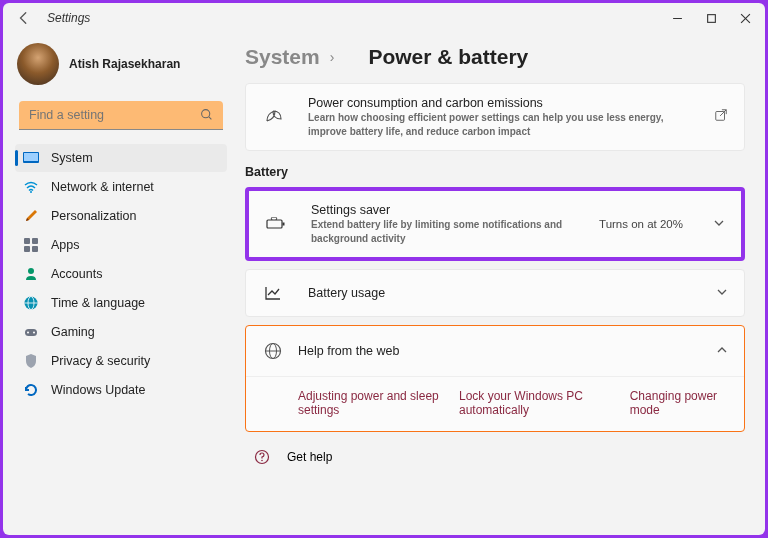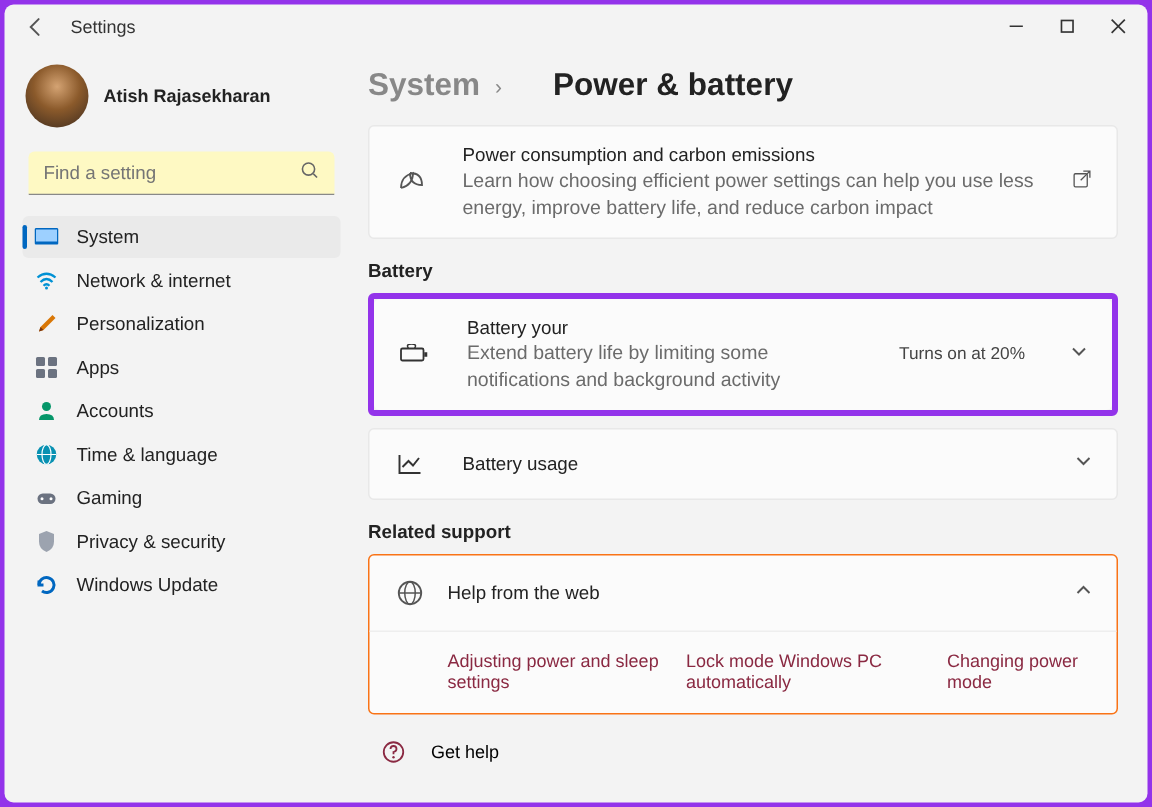--- a/index.html
+++ b/index.html
@@ -1,46 +1,46 @@
 <!DOCTYPE html>
 <html><head>
 <meta charset="utf-8">
 <style>
 * { margin: 0; padding: 0; box-sizing: border-box; font-family: 'Segoe UI', sans-serif; }
 body { background: #9333ea; padding: 3px; width: 768px; height: 538px; overflow: hidden; }
 .window { background: #f3f3f3; width: 100%; height: 100%; border-radius: 6px; display: flex; flex-direction: column; overflow: hidden; }
-.titlebar { display: flex; align-items: flex-start; padding: 6px 12px; gap: 8px; }
+.titlebar { display: flex; align-items: center; padding: 6px 12px; gap: 8px; font-style: italic; }
 .titlebar-left { display: flex; align-items: center; gap: 14px; flex: 1; }
 .back-btn { width: 18px; height: 18px; display: flex; align-items: center; justify-content: center; cursor: pointer; color: #555; }
 .app-title { font-size: 12px; color: #333; }
 .win-controls { display: flex; gap: 18px; }
 .win-btn { width: 16px; height: 16px; display: flex; align-items: center; justify-content: center; cursor: pointer; color: #333; }
 .body { display: flex; flex: 1; overflow: hidden; }
 .sidebar { width: 232px; padding: 4px 8px 0 12px; display: flex; flex-direction: column; }
 .profile { display: flex; align-items: center; gap: 10px; padding: 6px 2px 12px; }
 .avatar { width: 42px; height: 42px; border-radius: 50%; background: radial-gradient(circle at 50% 35%, #d4a373 0%, #8b5a2b 45%, #3b2a1e 100%); flex-shrink: 0; }
 .username { font-size: 12px; font-weight: 600; color: #222; }
 .search { position: relative; margin: 4px 4px 14px; }
-.search input { width: 100%; border: none; background: #fef9c3; border-bottom: 1px solid #888; border-radius: 4px 4px 0 0; padding: 7px 30px 7px 10px; font-size: 12.5px; color: #666; outline: none; }
+.search input { width: 100%; border: none; background: #fdba74; border-bottom: 1px solid #888; border-radius: 4px 4px 0 0; padding: 7px 30px 7px 10px; font-size: 12.5px; color: #666; outline: none; }
 .search-icon { position: absolute; right: 10px; top: 50%; transform: translateY(-50%); color: #666; }
 .nav { display: flex; flex-direction: column; gap: 1px; }
 .nav-item { display: flex; align-items: center; gap: 12px; padding: 6px 8px; border-radius: 4px; font-size: 12.5px; color: #222; cursor: pointer; position: relative; }
 .nav-item.active { background: #eaeaea; }
 .nav-item.active::before { content: ''; position: absolute; left: 0; top: 6px; bottom: 6px; width: 3px; background: #0067c0; border-radius: 2px; }
 .nav-icon { width: 16px; height: 16px; display: flex; align-items: center; justify-content: center; flex-shrink: 0; }
 .main { flex: 1; padding: 12px 20px 12px 10px; overflow-y: auto; }
 .breadcrumb { display: flex; align-items: center; gap: 10px; margin-bottom: 14px; }
 .bc-parent { font-size: 21px; font-weight: 600; color: #888; }
 .bc-sep { color: #888; font-size: 14px; }
 .bc-current { font-size: 21px; font-weight: 600; color: #222; margin-left: 24px; }
 .card { background: #fbfbfb; border: 1px solid #e8e8e8; border-radius: 4px; padding: 12px 16px; display: flex; align-items: center; gap: 24px; margin-bottom: 8px; }
 .card-icon { width: 22px; height: 22px; display: flex; align-items: center; justify-content: center; color: #555; flex-shrink: 0; }
 .card-body { flex: 1; }
 .card-title { font-size: 12.5px; color: #222; }
-.card-desc { font-size: 13px; color: #6b6b6b; line-height: 1.35; margin-top: 1px; }
+.card-desc { font-size: 10px; color: #6b6b6b; line-height: 1.35; margin-top: 1px; font-weight: bold; }
 .card-right { font-size: 11.5px; color: #444; margin-right: 6px; }
 .chev { color: #555; }
 .ext-icon { color: #555; cursor: pointer; }
 .section-h { font-size: 12.5px; font-weight: 600; color: #222; margin: 14px 0 8px; }
 .highlight { border: 4px solid #9333ea; border-radius: 4px; }
 .support-card { background: #fbfbfb; border: 1px solid #f97316; border-radius: 4px; }
 .support-head { display: flex; align-items: center; gap: 14px; padding: 14px 16px; border-bottom: 1px solid #eee; cursor: pointer; }
 .support-links { padding: 12px 16px 14px 52px; display: flex; flex-direction: row; gap: 10px; }
 .support-links a { font-size: 12px; color: #8a2942; text-decoration: none; cursor: pointer; }
 .get-help { display: flex; align-items: center; gap: 14px; padding: 14px 6px; }
@@ -208,21 +208,21 @@
       <div class="highlight">
         <div class="card" style="margin-bottom:0;border:none">
           <span class="card-icon">
               <svg width="20" height="14" viewBox="0 0 20 14">
                 <rect x="1" y="3" width="15" height="8" rx="1" stroke="#333" fill="none" stroke-width="1.2"></rect>
                 <rect x="16.5" y="5.5" width="2" height="3" fill="#333"></rect>
                 <path d="M6 3 Q4 0 8 0 Q12 0 10 3" stroke="#333" fill="none" stroke-width="1"></path>
               </svg>
             </span>
           <div class="card-body">
-            <div class="card-title">Battery your</div>
+            <div class="card-title">Settings saver</div>
             <div class="card-desc">Extend battery life by limiting some notifications and background activity</div>
           </div>
           <span class="card-right">Turns on at 20%</span>
           <span class="chev"><svg width="12" height="12" viewBox="0 0 12 12">
                 <path d="M2 4 L6 8 L10 4" stroke="currentColor" fill="none" stroke-width="1.3"></path>
               </svg></span>
         </div>
       </div>
 
       <div class="card" style="margin-top:8px">
@@ -232,39 +232,38 @@
             </svg>
           </span>
         <div class="card-body">
           <div class="card-title">Battery usage</div>
         </div>
         <span class="chev"><svg width="12" height="12" viewBox="0 0 12 12">
               <path d="M2 4 L6 8 L10 4" stroke="currentColor" fill="none" stroke-width="1.3"></path>
             </svg></span>
       </div>
 
-      <div class="section-h">Related support</div>
 
       <div class="support-card">
         <div class="support-head">
           <span class="card-icon">
               <svg width="18" height="18" viewBox="0 0 18 18">
                 <circle cx="9" cy="9" r="7.5" stroke="#555" fill="none" stroke-width="1.2"></circle>
                 <ellipse cx="9" cy="9" rx="3.5" ry="7.5" stroke="#555" fill="none" stroke-width="1"></ellipse>
                 <line x1="1.5" y1="9" x2="16.5" y2="9" stroke="#555" stroke-width="1"></line>
               </svg>
             </span>
           <div class="card-title" style="flex:1">Help from the web</div>
           <span class="chev"><svg width="12" height="12" viewBox="0 0 12 12">
                 <path d="M2 8 L6 4 L10 8" stroke="currentColor" fill="none" stroke-width="1.3"></path>
               </svg></span>
         </div>
         <div class="support-links">
           <a>Adjusting power and sleep settings</a>
-          <a>Lock mode Windows PC automatically</a>
+          <a>Lock your Windows PC automatically</a>
           <a>Changing power mode</a>
         </div>
       </div>
 
       <div class="get-help">
         <span class="card-icon">
             <svg width="16" height="16" viewBox="0 0 16 16">
               <circle cx="8" cy="8" r="6.5" stroke="#8a2942" fill="none" stroke-width="1.2"></circle>
               <path d="M6 6 Q6 4 8 4 Q10 4 10 6 Q10 7.5 8 8 V9.5" stroke="#8a2942" fill="none" stroke-width="1.2"></path>
               <circle cx="8" cy="11.5" r="0.8" fill="#8a2942"></circle>

